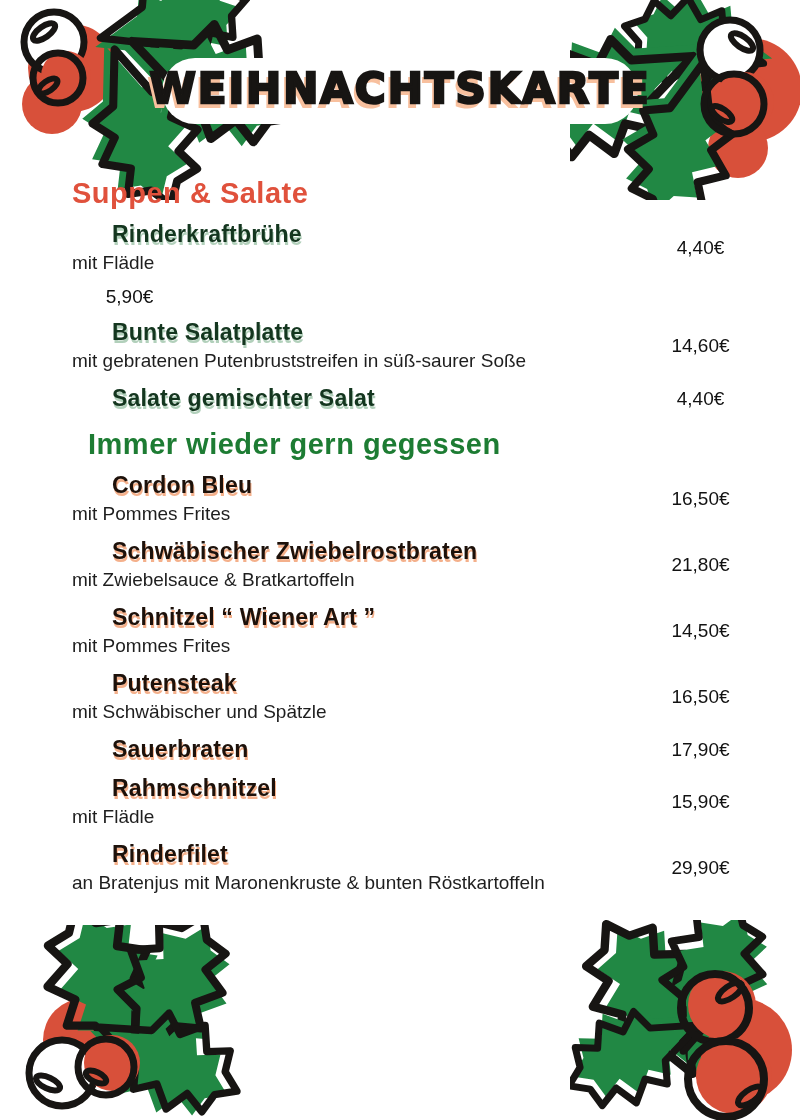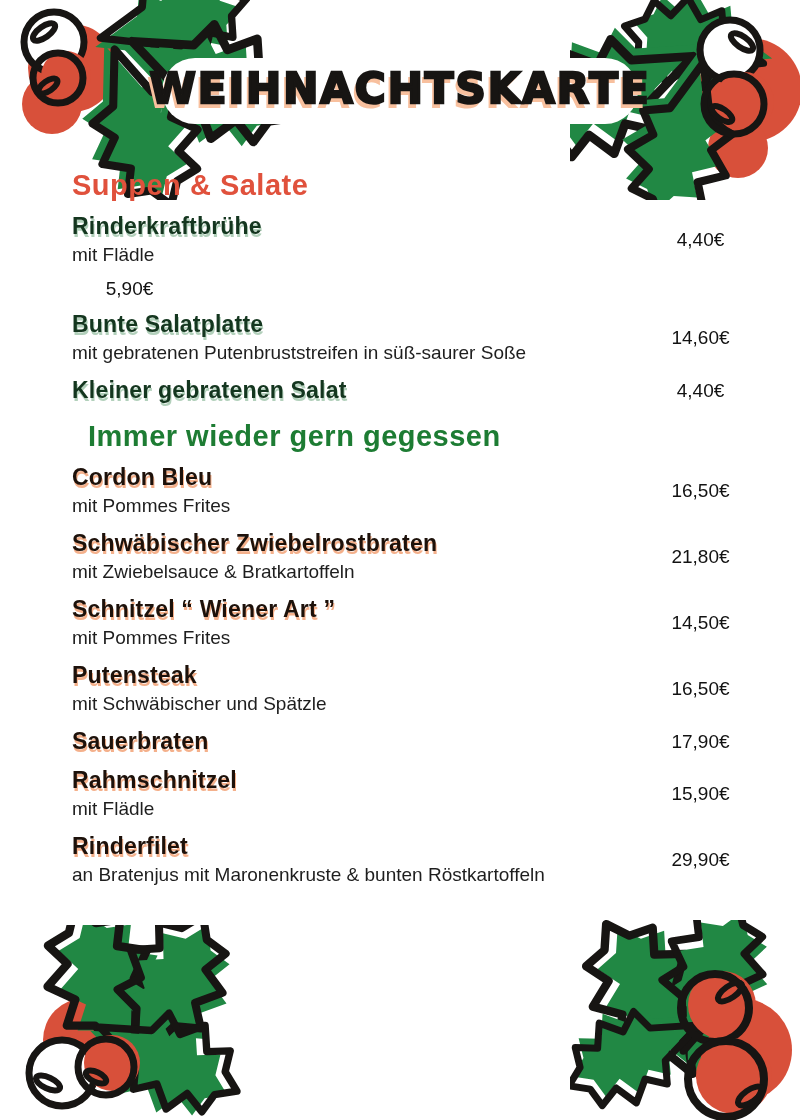--- a/index.html
+++ b/index.html
@@ -20,24 +20,24 @@
     text-align:center;font-size:42px;font-weight:bold;color:#171513;
     letter-spacing:2px;
     -webkit-text-stroke:2.5px #171513;
     text-shadow:-3px 5px 0 #f8c09e;
     font-family:"DejaVu Sans","Liberation Sans",sans-serif;
   }
 
   
   .menu{position:absolute;top:164px;left:0;right:0;z-index:3;padding:0 52px 0 72px;}
   .section-heading{margin:14px 0 6px 0;font-size:29px;line-height:34px;font-weight:bold;letter-spacing:0.5px;}
-  .section-heading:first-child{margin-top:4px;}
+  .section-heading:first-child{margin-top:12px;}
   .item{display:flex;justify-content:space-between;align-items:center;margin-top:10px;}
   .item-text{flex:1 1 auto;min-width:0;}
-  .item-name{font-size:23px;line-height:29px;font-weight:bold;letter-spacing:0.2px;}
+  .item-name{font-size:23px;line-height:29px;font-weight:bold;letter-spacing:0.2px;margin-left:40px;}
   .s0 .item-name{color:#14361f;text-shadow:1px 3px 0 rgba(85,150,105,0.45);}
   .s1 .item-name{color:#1d110a;text-shadow:1px 3px 0 rgba(240,150,100,0.75);}
   .item-desc{font-size:19px;line-height:27px;font-weight:400;color:#1e1e1e;}
   .item-price{flex:0 0 95px;text-align:center;font-size:19px;font-weight:normal;color:#121212;padding-left:10px;}
 </style>
 </head>
 <body>
 
 <div class="page">
 
@@ -116,21 +116,21 @@
       </div>
       <div class="item s0">
         <div class="item-text">
           <div class="item-name">Bunte Salatplatte</div>
           <div class="item-desc">mit gebratenen Putenbruststreifen in süß-saurer Soße</div>
         </div>
         <div class="item-price">14,60€</div>
       </div>
       <div class="item s0">
         <div class="item-text">
-          <div class="item-name">Kleiner gebratenen Salat</div>
+          <div class="item-name">Salate gemischter Salat</div>
         </div>
         <div class="item-price">4,40€</div>
       </div>
       <h2 class="section-heading" style="color: rgb(29, 124, 51); margin-left: 16px;">Immer wieder gern gegessen</h2>
       <div class="item s1">
         <div class="item-text">
           <div class="item-name">Cordon Bleu</div>
           <div class="item-desc">mit Pommes Frites</div>
         </div>
         <div class="item-price">16,50€</div>

